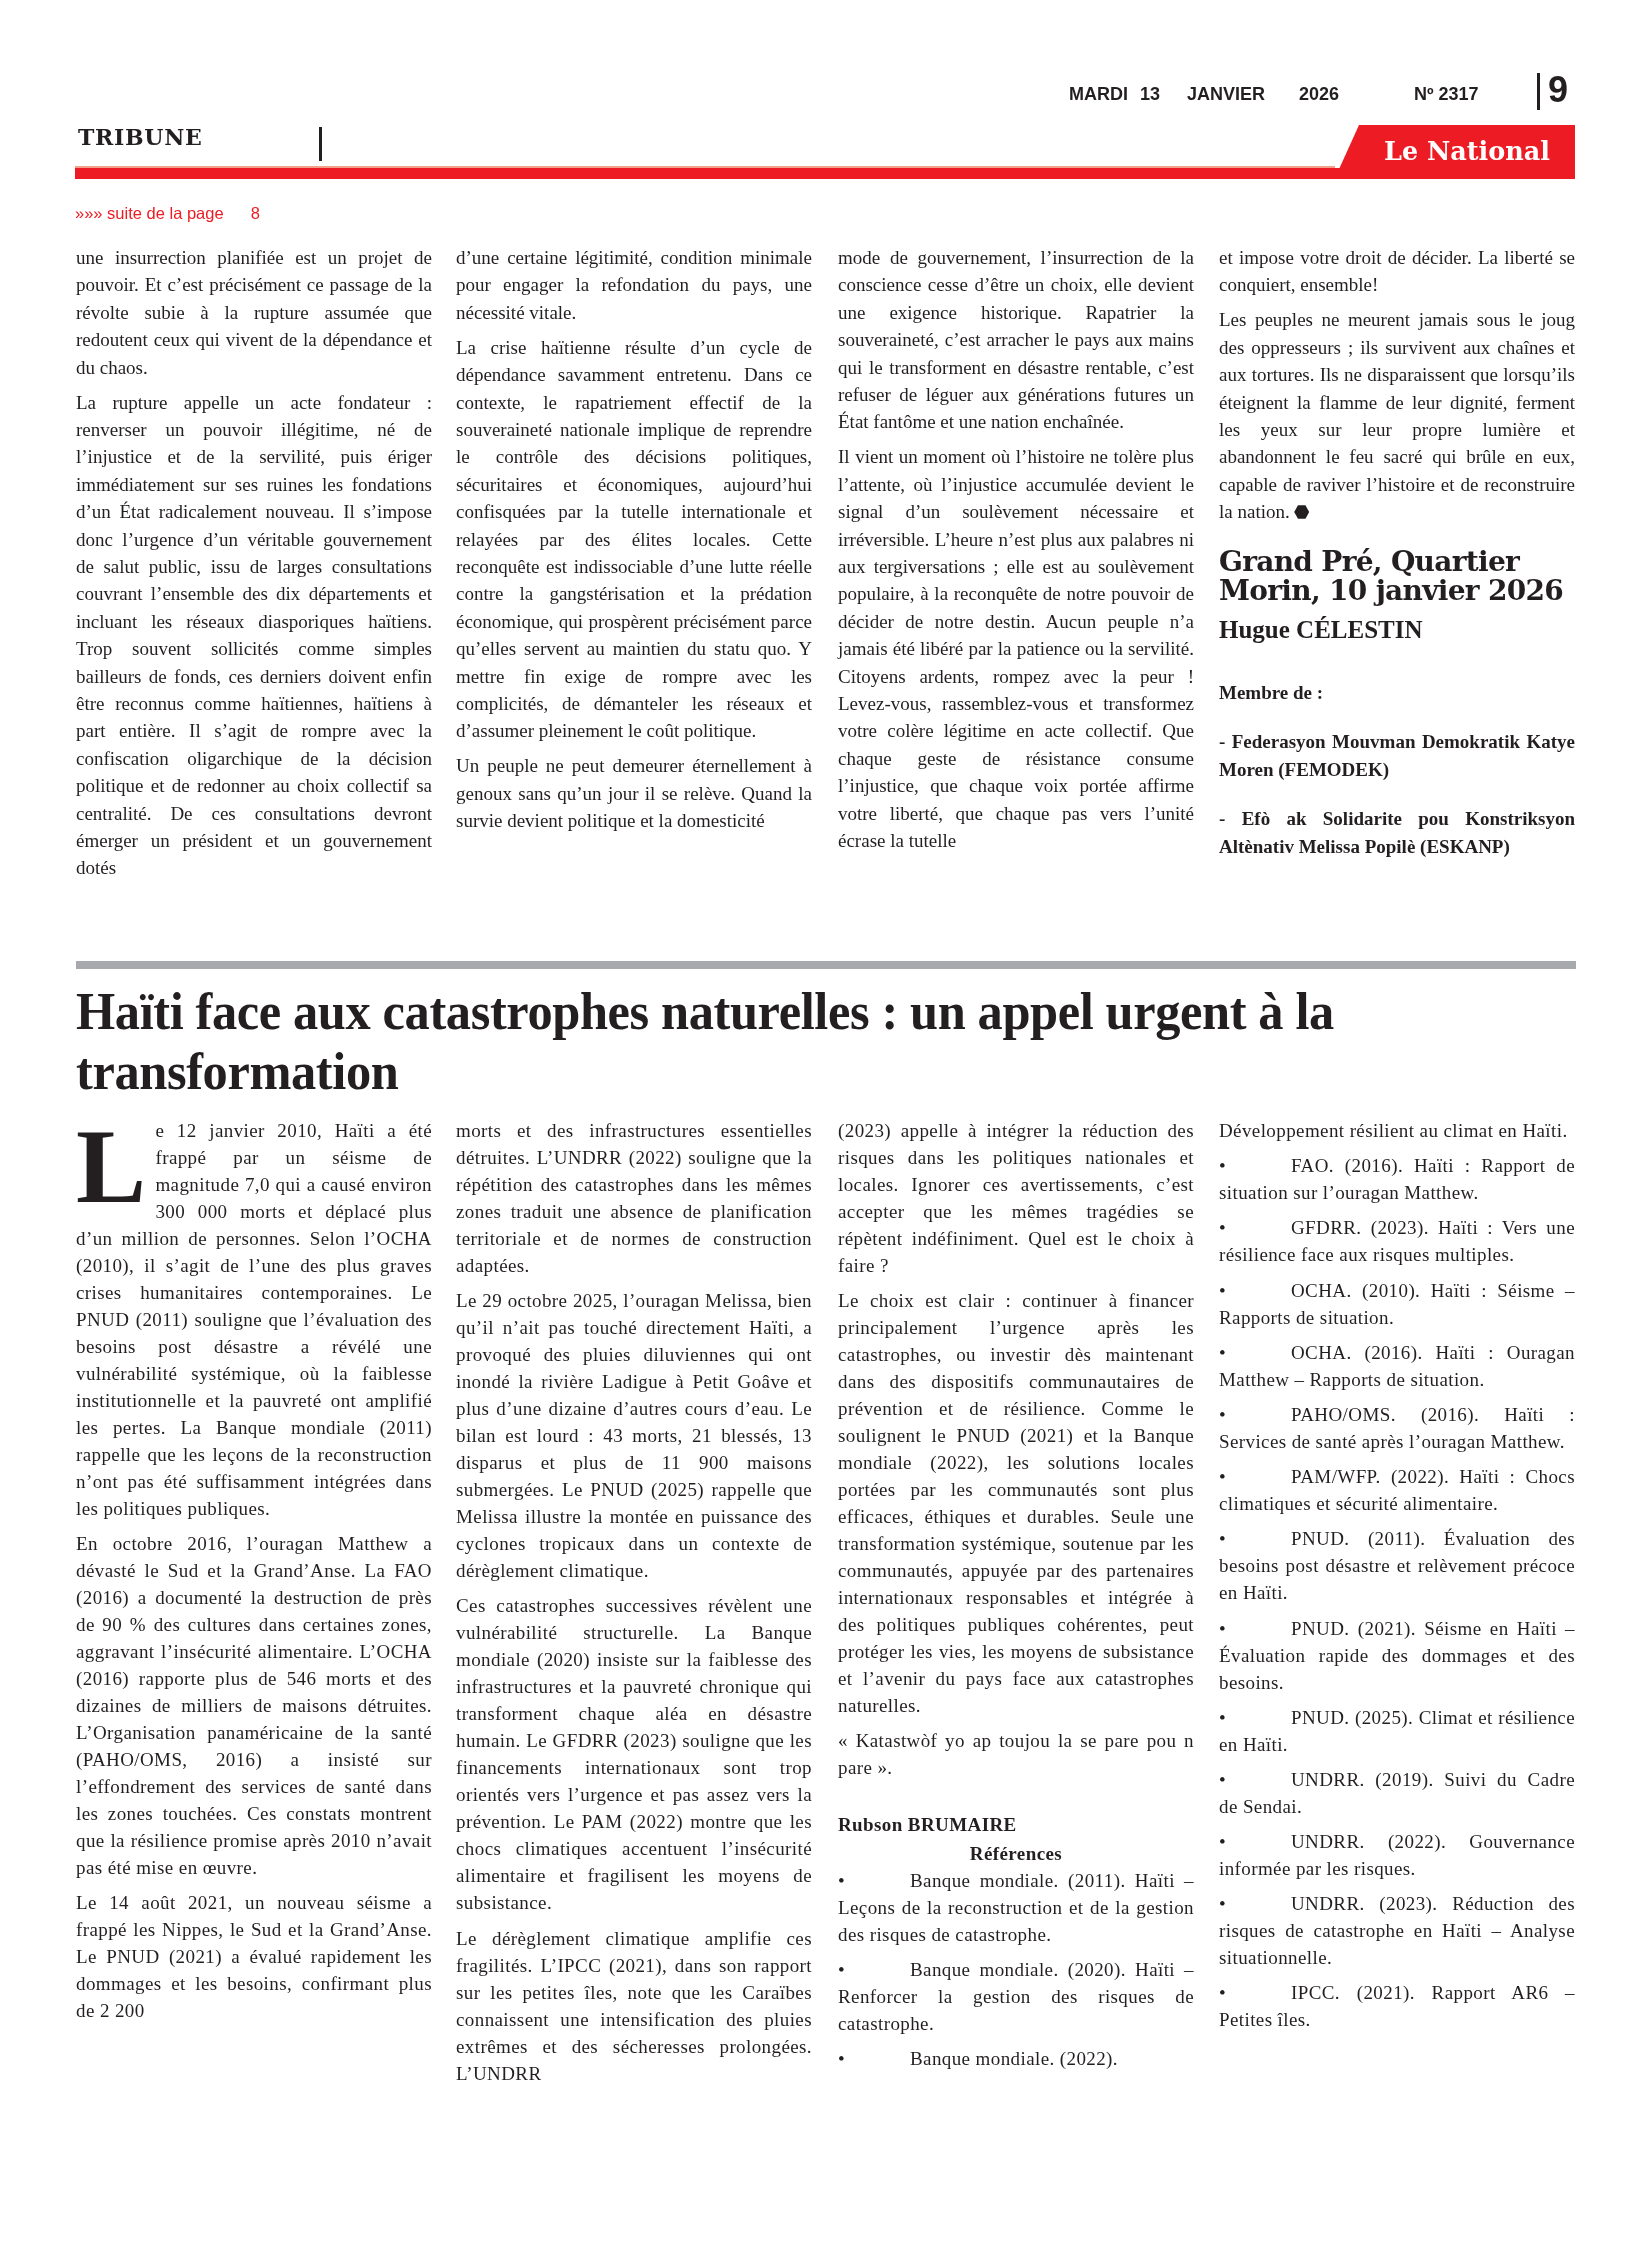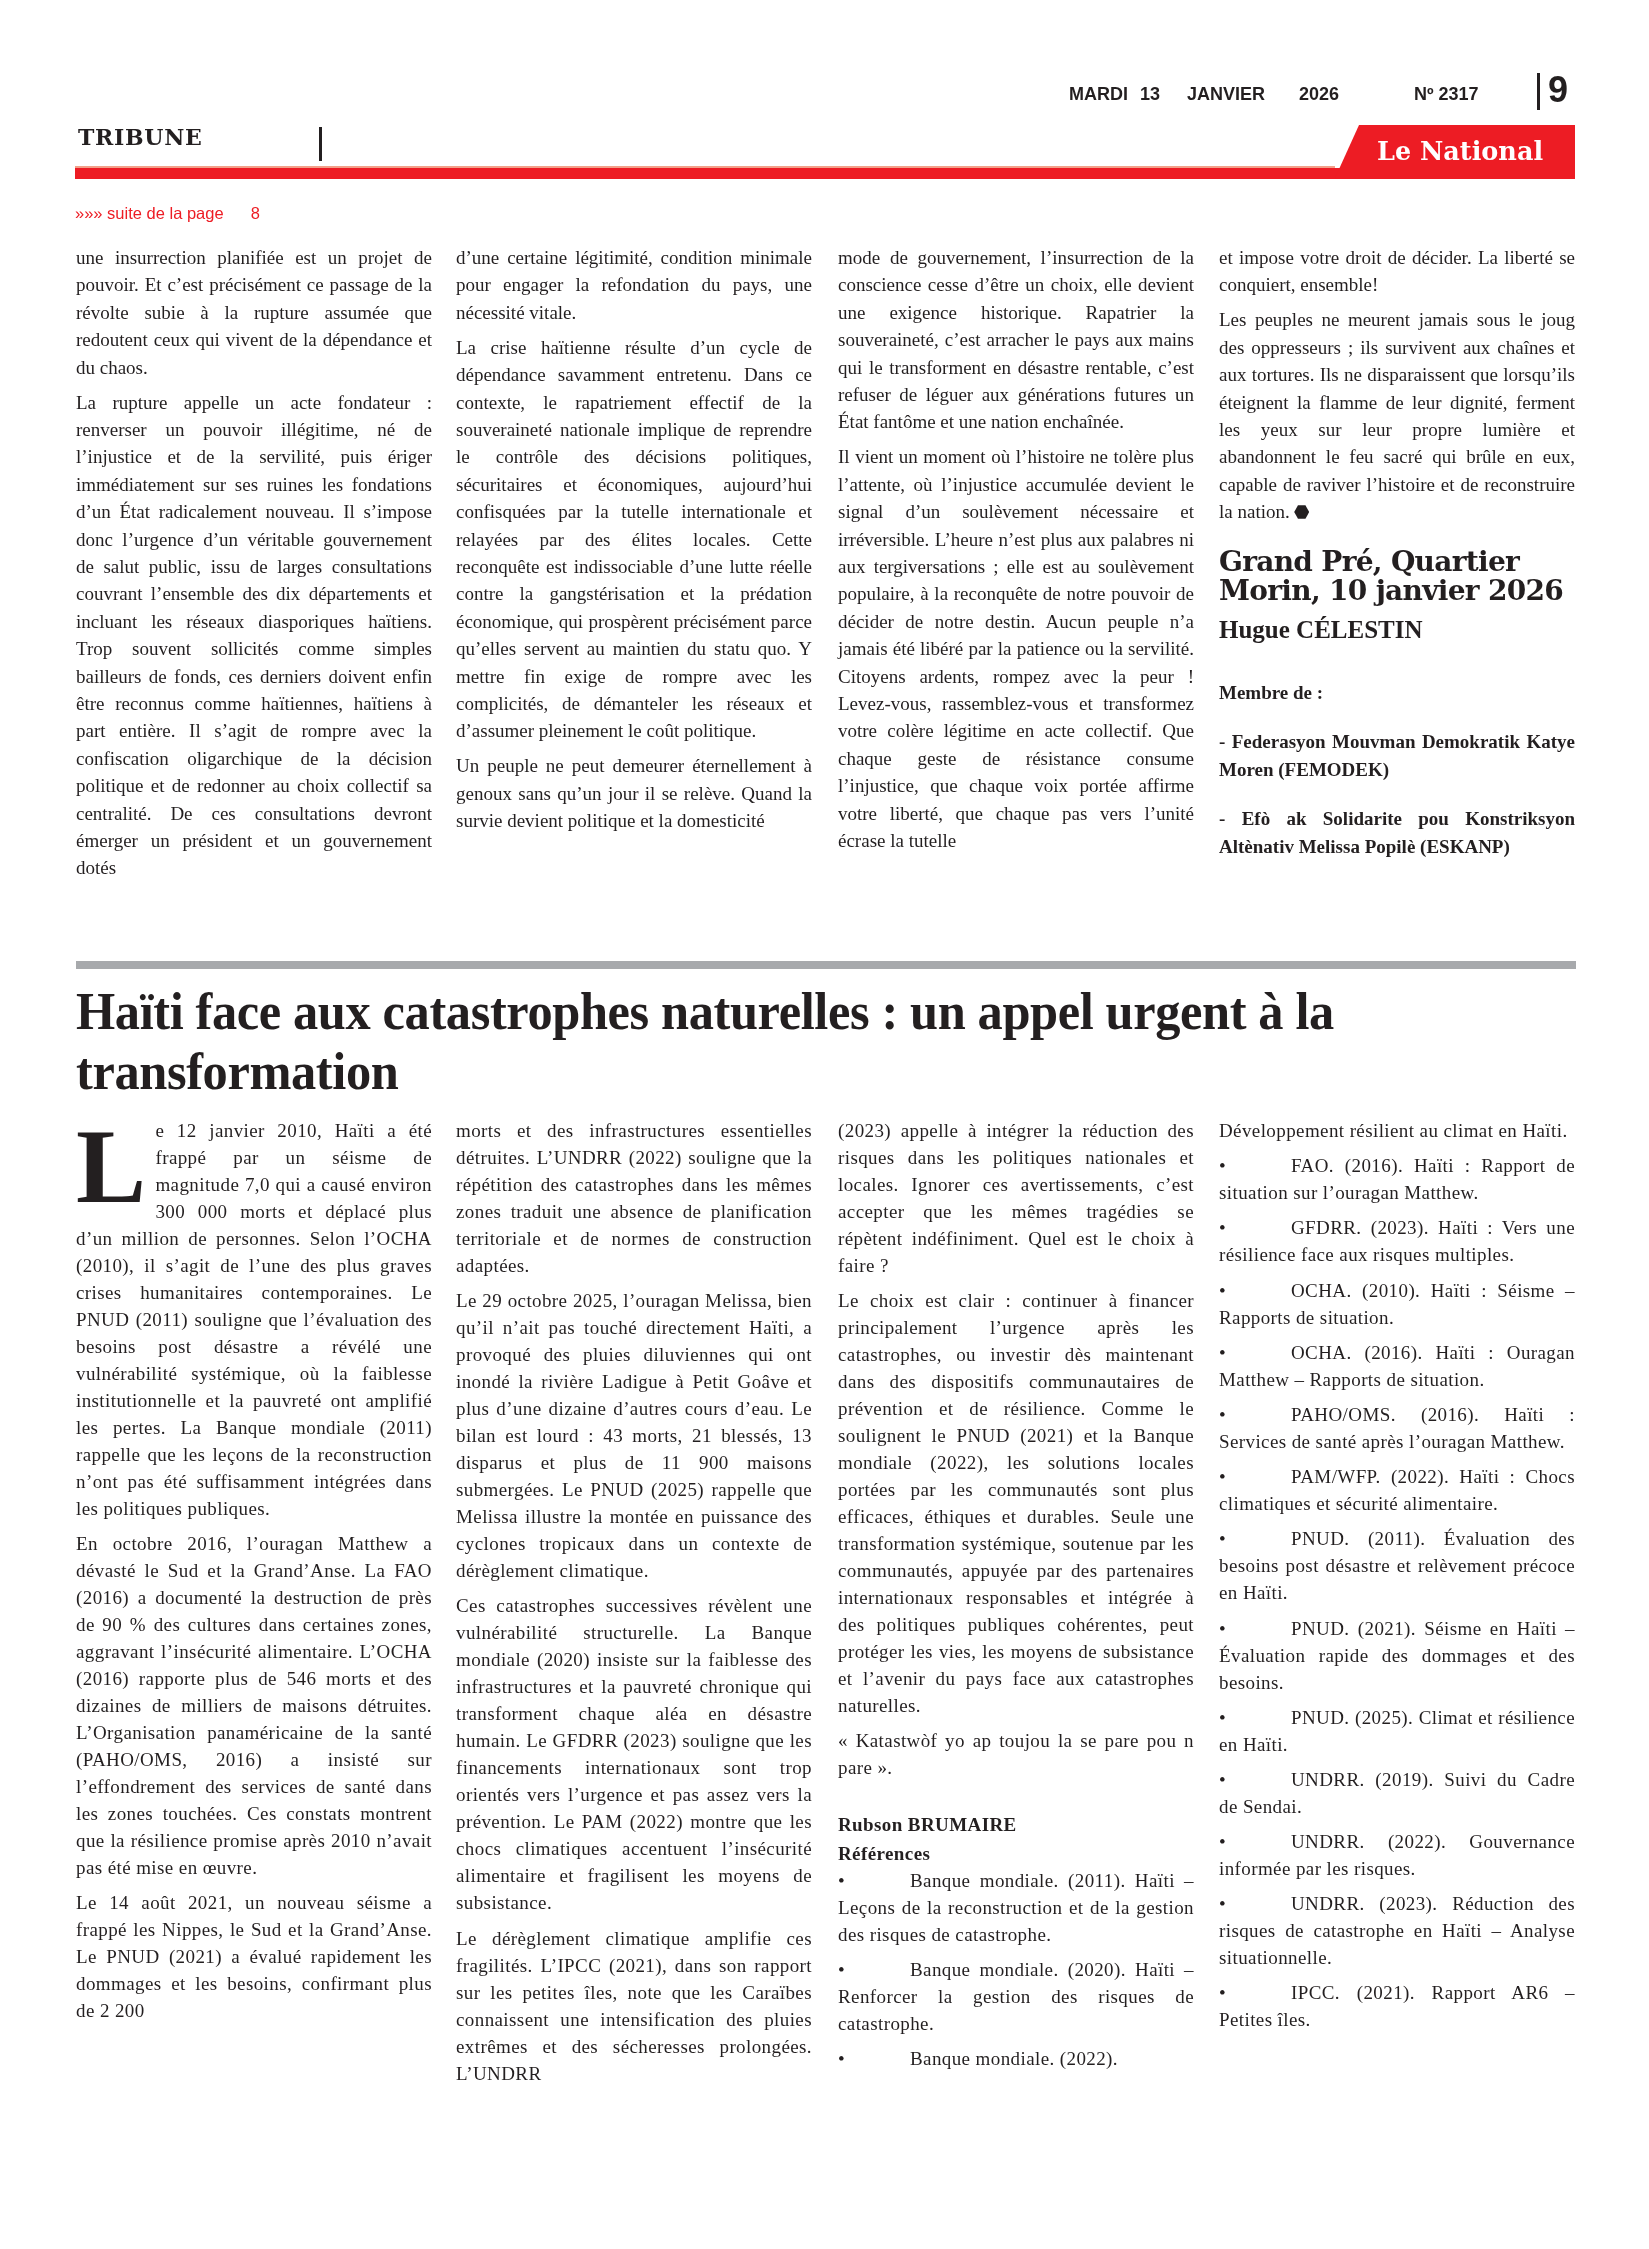--- a/index.html
+++ b/index.html
@@ -40,21 +40,21 @@
   .red-rule-top {
     position: absolute; left: 75px; top: 166px; width: 1260px; height: 1.5px; background: #f2a08a;
   }
   .brand-tab {
     position: absolute; left: 1335px; top: 125px; width: 240px; height: 53px; background: #ed1c24;
     clip-path: polygon(10% 0, 100% 0, 100% 100%, 0 100%);
   }
   .brand-name {
     position: absolute; left: 1377px; top: 131px; width: 180px;
     font-family: "DejaVu Serif", "Liberation Serif", serif;
-    font-weight: bold; font-size: 25.5px; line-height: 40px; color: #ffffff; text-align: left;
+    font-weight: bold; font-size: 25.5px; line-height: 40px; color: #ffffff; text-align: center;
   }
   .continued {
     position: absolute; left: 75px; top: 204px;
     font-family: "Liberation Sans", "DejaVu Sans", sans-serif;
     font-size: 16.5px; color: #ed1c24; white-space: nowrap;
   }
   .continued .pg { margin-left: 27px; }
 
   
   .col {
@@ -90,21 +90,21 @@
     transform: scaleX(0.97); transform-origin: left top;
   }
 
   .bot-col { top: 1117px; font-size: 19px; line-height: 27px; letter-spacing: 0.4px; }
   .bot-col p { margin-bottom: 8.2px; }
   .dropcap {
     float: left; font-size: 105px; line-height: 88px; height: 91px; margin: 6px 9px 0 0;
     font-family: "Liberation Serif", "DejaVu Serif", serif; font-weight: bold; color: #231f20;
   }
   .author-bot { font-weight: bold; margin-top: 30px; text-align: left; }
-  .refs-label { font-weight: bold; margin-top: 1.5px; text-align: left; }
+  .refs-label { font-weight: bold; margin-top: 1.5px; text-align: center; }
   .ref { text-indent: 0; }
   .ref .bullet { display: inline-block; width: 72px; }
 </style>
 </head>
 <body>
 
 <div class="masthead-meta">
   <span class="meta-day">MARDI</span>
   <span class="meta-date">13</span>
   <span class="meta-month">JANVIER</span>

